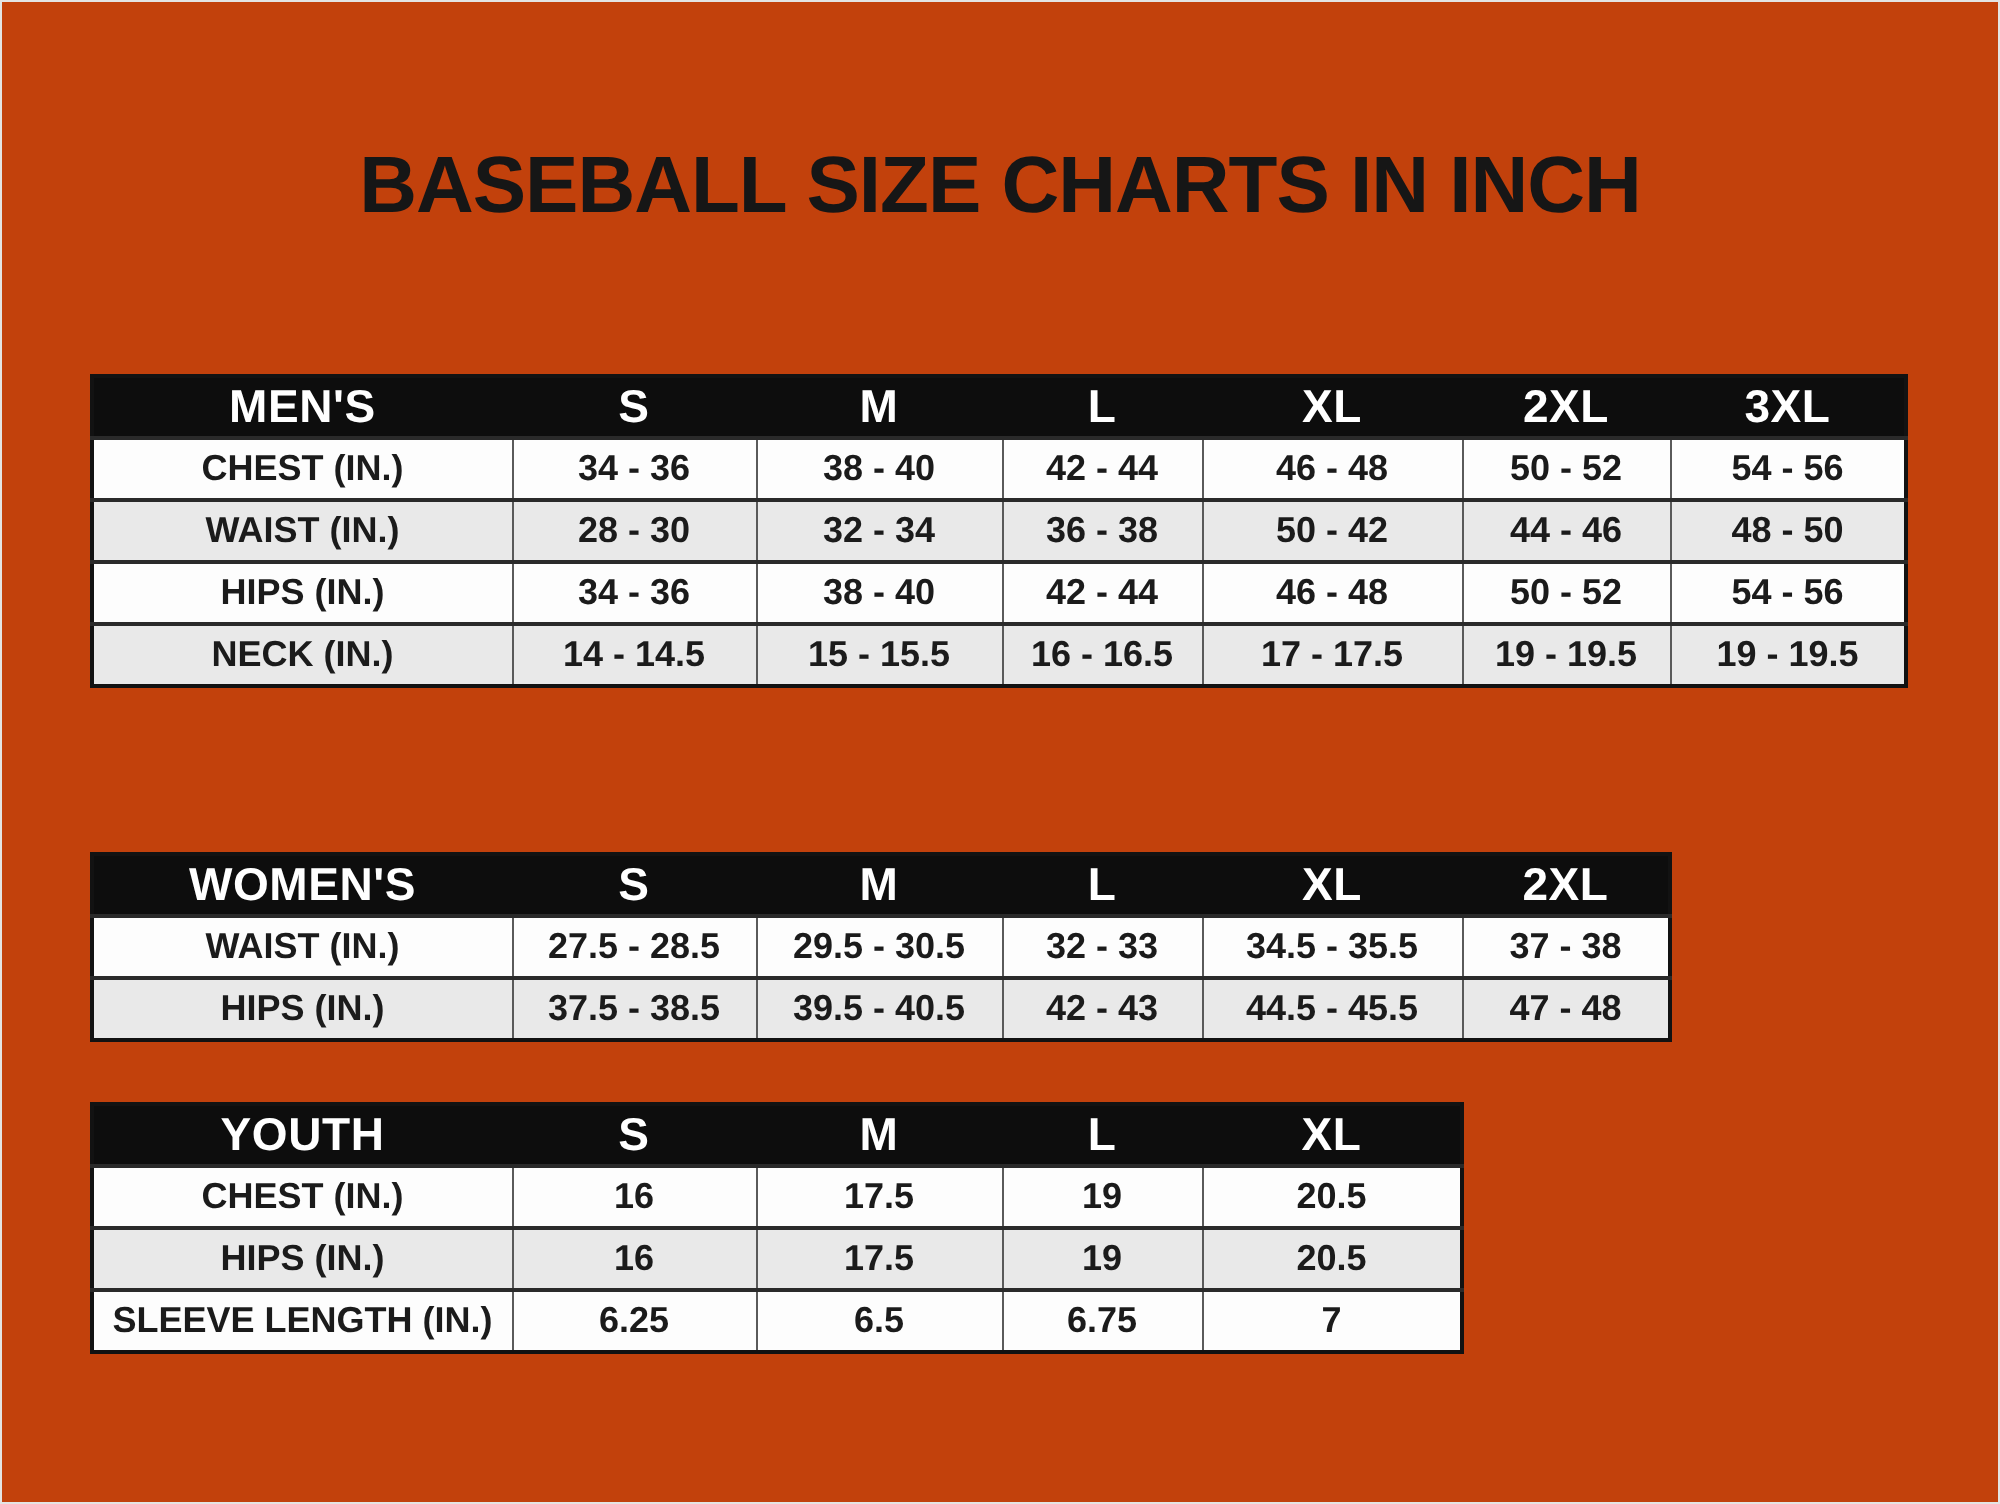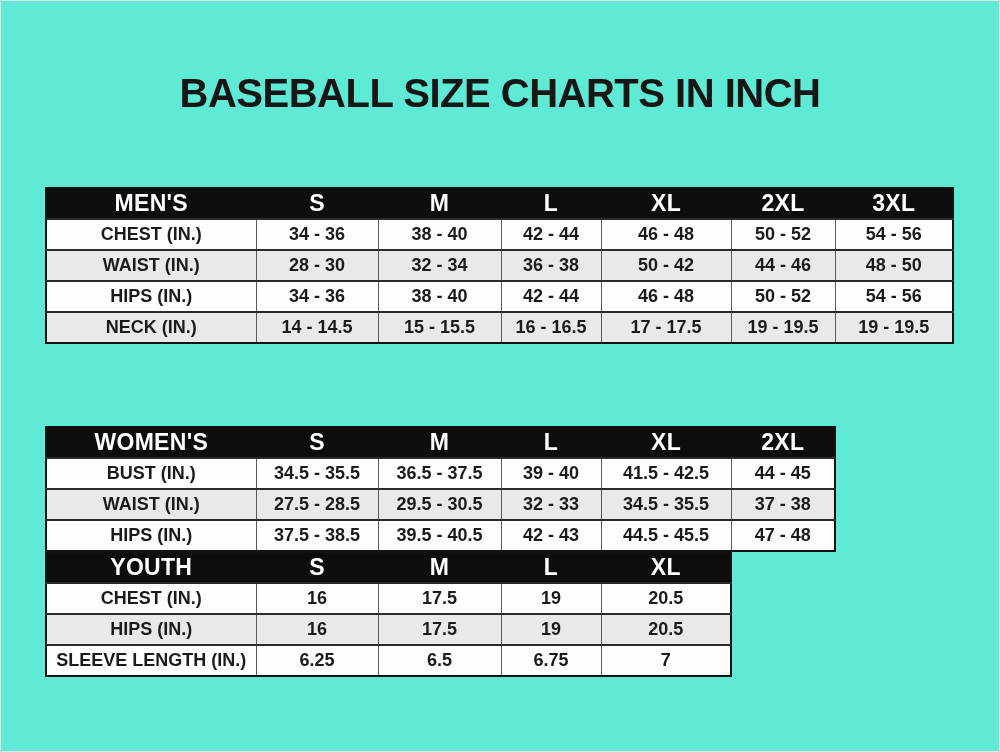--- a/index.html
+++ b/index.html
@@ -5,21 +5,21 @@
   html, body {
     margin: 0;
     padding: 0;
     background: #ffffff;
     font-family: "Liberation Sans", sans-serif;
   }
   #page {
     position: relative;
     width: 1000px;
     height: 752px;
-    background: #5eead4;
+    background: #c2410c;
     box-shadow: inset 0 0 0 1px #e4e4e4;
     overflow: hidden;
   }
   #page-title {
     position: absolute;
     top: 70px;
     left: 0;
     right: 0;
     text-align: center;
     font-size: 40px;
@@ -157,28 +157,20 @@
             <th>WOMEN'S</th>
             <th>S</th>
             <th>M</th>
             <th>L</th>
             <th>XL</th>
             <th>2XL</th>
           </tr>
         </thead>
         <tbody>
           <tr>
-            <td>BUST (IN.)</td>
-            <td>34.5 - 35.5</td>
-            <td>36.5 - 37.5</td>
-            <td>39 - 40</td>
-            <td>41.5 - 42.5</td>
-            <td>44 - 45</td>
-          </tr>
-          <tr>
             <td>WAIST (IN.)</td>
             <td>27.5 - 28.5</td>
             <td>29.5 - 30.5</td>
             <td>32 - 33</td>
             <td>34.5 - 35.5</td>
             <td>37 - 38</td>
           </tr>
           <tr>
             <td>HIPS (IN.)</td>
             <td>37.5 - 38.5</td>

